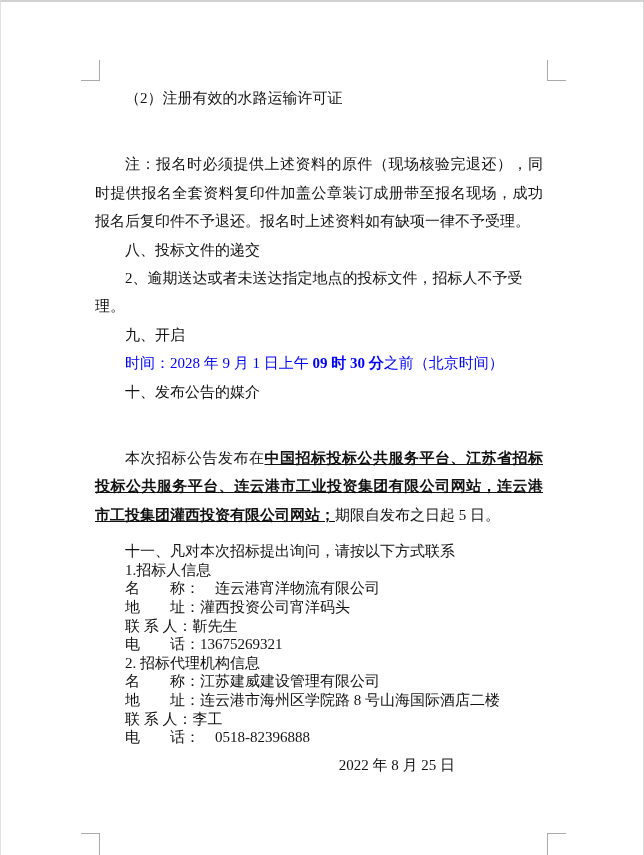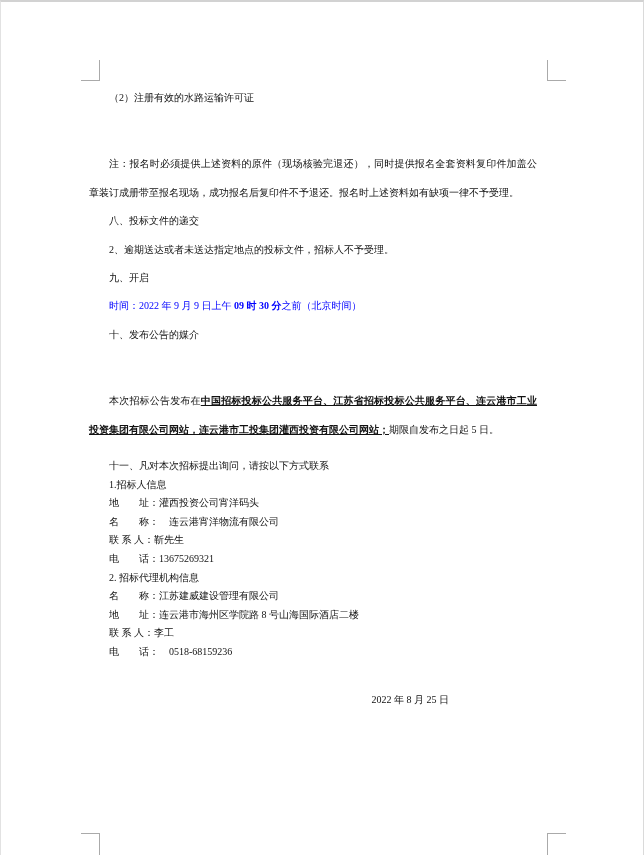--- a/index.html
+++ b/index.html
@@ -25,24 +25,24 @@
     width: 18px;
     height: 20px;
   }
   .crop-tl { left: 80px;  top: 58px;  border-right: 1px solid #aaaaaa; border-bottom: 1px solid #aaaaaa; }
   .crop-tr { left: 546px; top: 58px;  border-left: 1px solid #aaaaaa;  border-bottom: 1px solid #aaaaaa; }
   .crop-bl { left: 80px;  top: 831px; height: 24px; border-right: 1px solid #aaaaaa; border-top: 1px solid #aaaaaa; }
   .crop-br { left: 546px; top: 831px; height: 24px; border-left: 1px solid #aaaaaa;  border-top: 1px solid #aaaaaa; }
 
   .content {
     position: absolute;
-    left: 88px;
+    left: 94px;
     top: 82px;
     width: 448px;
-    font-size: 10px;
+    font-size: 15px;
   }
   .para {
     margin: 0;
     line-height: 28.4px;
     text-indent: 2em;
   }
   .justify { text-align: justify; margin-top: 38px; }
   .heading { font-weight: normal; }
   .blue { color: #0000ff; }
   .bold { font-weight: bold; }
@@ -50,21 +50,21 @@
 
   .contact-block {
     margin-top: 13px;
     line-height: 18.6px;
   }
   .cline {
     text-indent: 2em;
     white-space: pre-wrap;
   }
   .doc-date {
-    margin-top: 29px;
+    margin-top: 9px;
     text-align: right;
     padding-right: 88px;
     line-height: 18px;
   }
 </style>
 </head>
 <body>
 
 <div class="page">
 
@@ -78,36 +78,36 @@
     <p class="para">（2）注册有效的水路运输许可证</p>
     <p class="para justify">注：报名时必须提供上述资料的原件（现场核验完退还），同时提供报名全套资料复印件加盖公章装订成册带至报名现场，成功报名后复印件不予退还。报名时上述资料如有缺项一律不予受理。</p>
 
     <p class="para heading">八、投标文件的递交</p>
 
 
     <p class="para">2、逾期送达或者未送达指定地点的投标文件，招标人不予受理。</p>
 
     <p class="para heading">九、开启</p>
 
-    <p class="para blue"><span>时间：2022 年 9 月 9 日上午 </span><span class="bold">09 时 30 分</span><span>之前（北京时间）</span></p>
+    <p class="para blue"><span>时间：2028 年 9 月 1 日上午 </span><span class="bold">09 时 30 分</span><span>之前（北京时间）</span></p>
 
     <p class="para heading">十、发布公告的媒介</p>
 
     <p class="para justify"><span>本次招标公告发布在</span><span class="bold uline">中国招标投标公共服务平台、江苏省招标投标公共服务平台、连云港市工业投资集团有限公司网站，连云港市工投集团灌西投资有限公司网站；</span><span>期限自发布之日起 5 日。</span></p>
 
     <div class="contact-block">
       <div class="cline">十一、凡对本次招标提出询问，请按以下方式联系</div>
       <div class="cline">1.招标人信息</div>
+      <div class="cline">名　　称：　连云港宵洋物流有限公司</div>
       <div class="cline">地　　址：灌西投资公司宵洋码头</div>
-      <div class="cline">名　　称：　连云港宵洋物流有限公司</div>
       <div class="cline">联 系 人：靳先生</div>
       <div class="cline">电　　话：13675269321</div>
       <div class="cline">2. 招标代理机构信息</div>
       <div class="cline">名　　称：江苏建威建设管理有限公司</div>
       <div class="cline">地　　址：连云港市海州区学院路 8 号山海国际酒店二楼</div>
       <div class="cline">联 系 人：李工</div>
-      <div class="cline">电　　话：　0518-68159236</div>
+      <div class="cline">电　　话：　0518-82396888</div>
     </div>
 
     <div class="doc-date">2022 年 8 月 25 日</div>
 
   </div>
 </div>
 
 </body></html>

